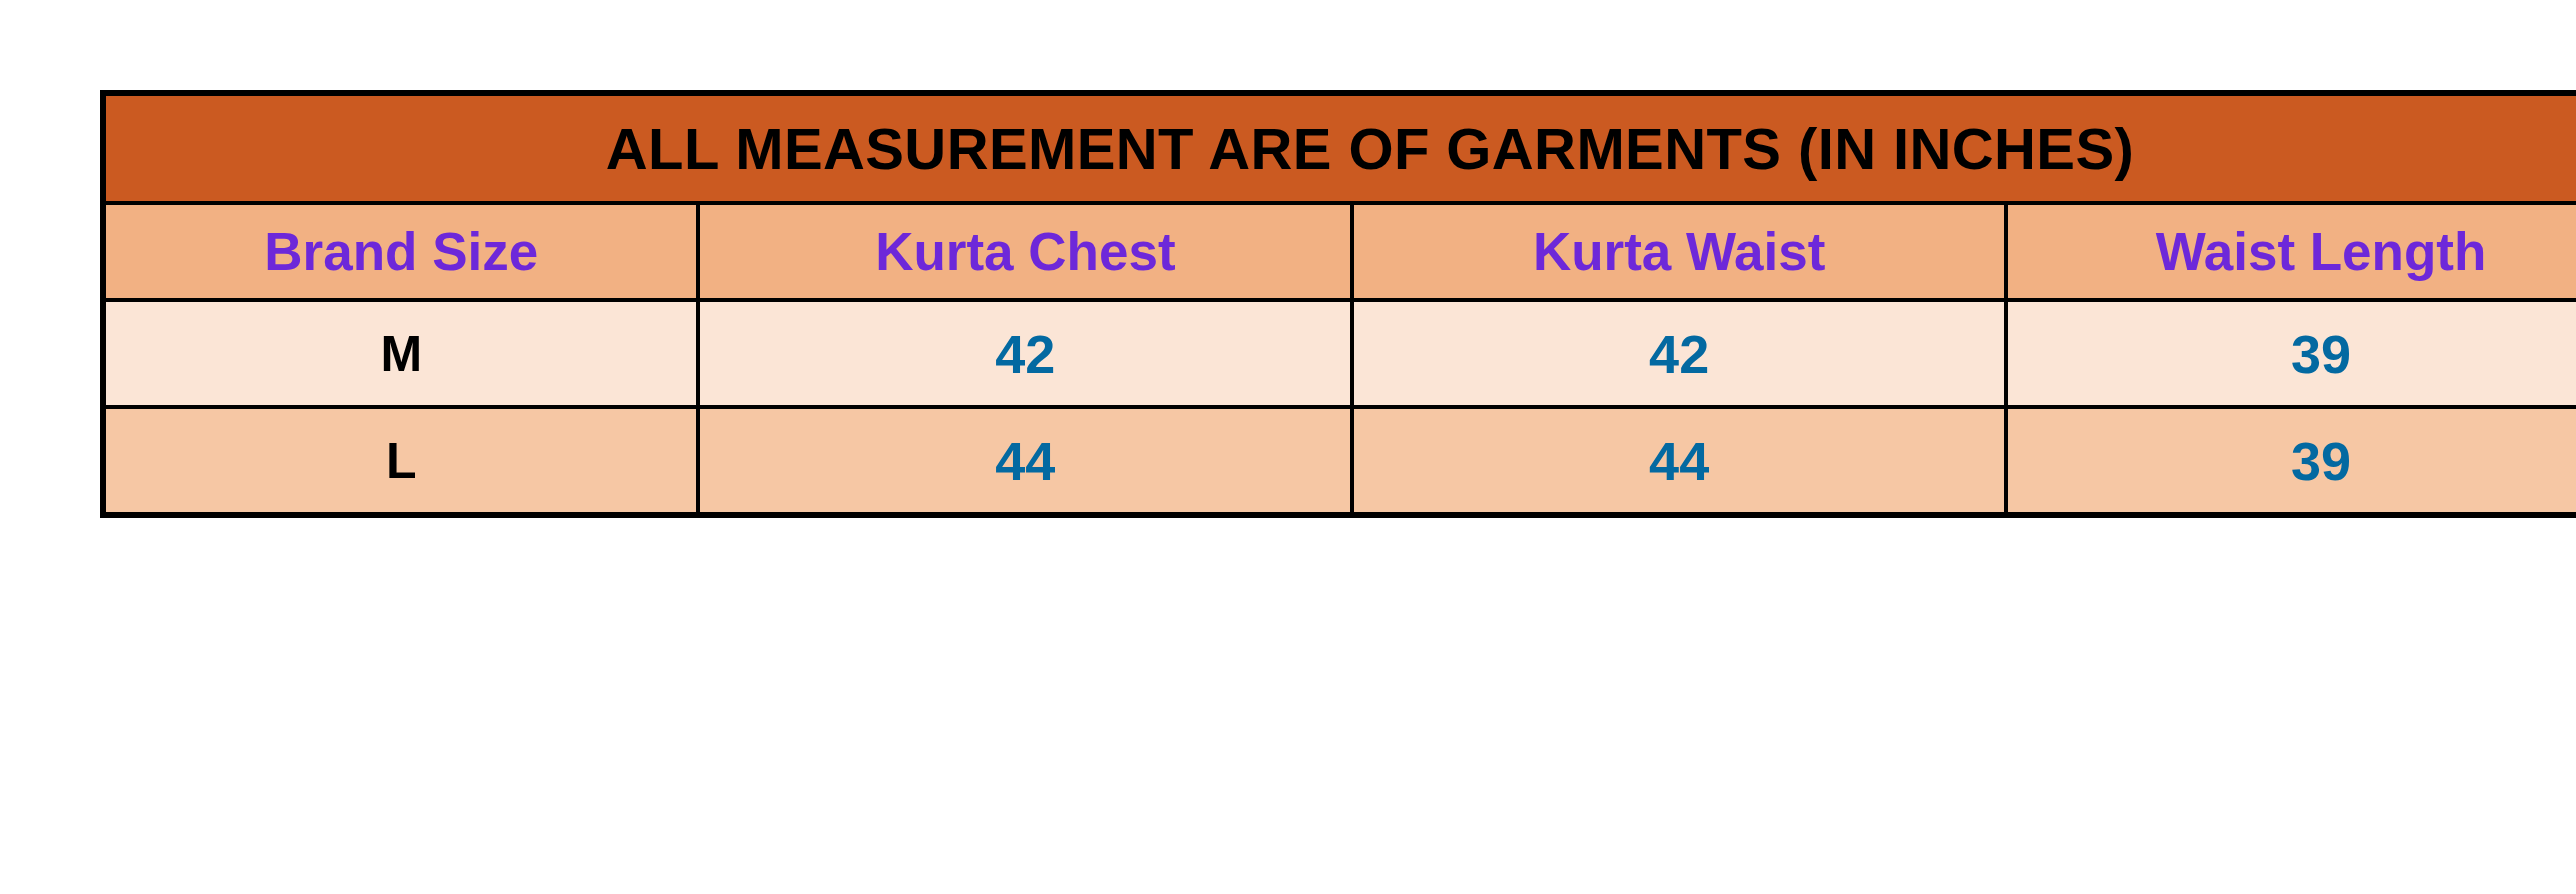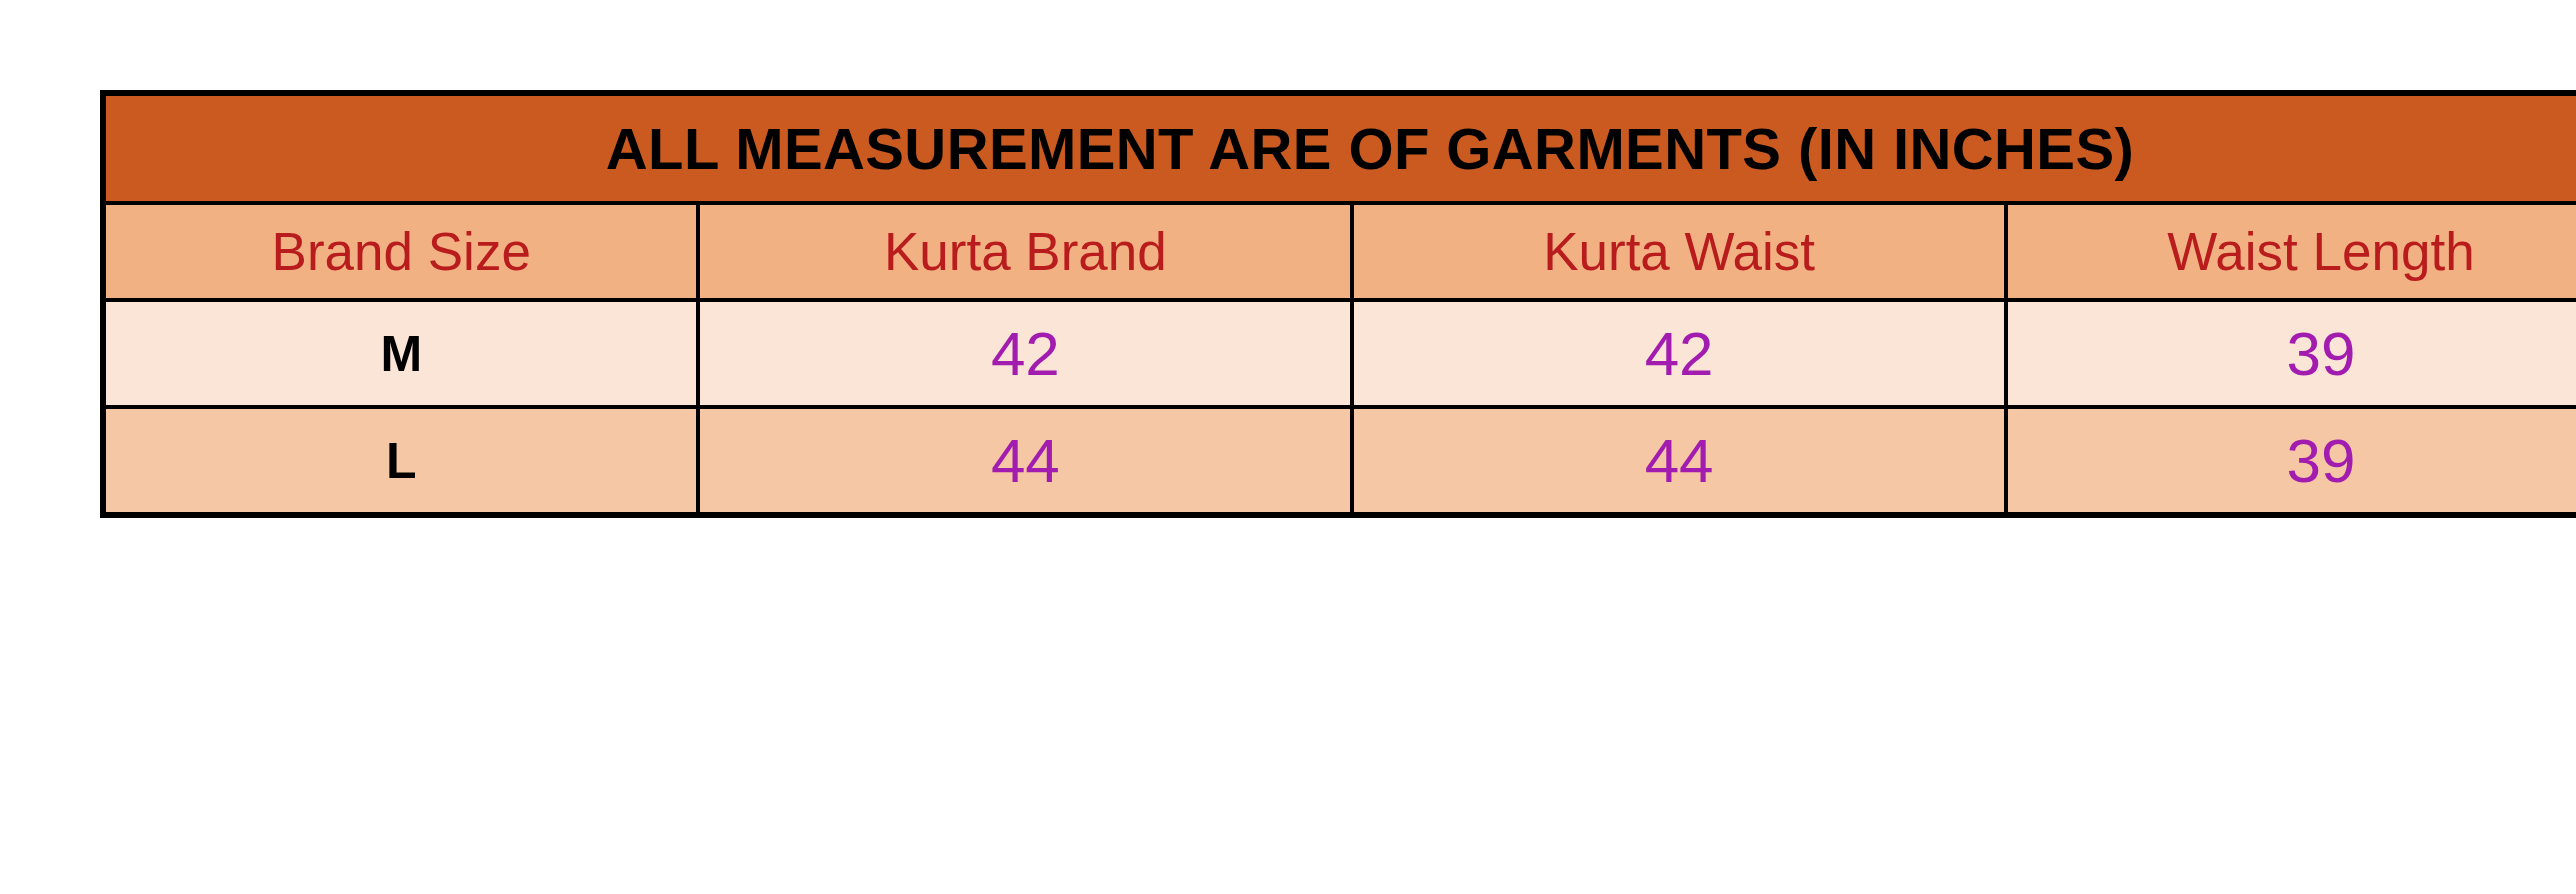--- a/index.html
+++ b/index.html
@@ -42,45 +42,45 @@
     background: #CB5A21;
     color: #000000;
     font-size: 58px;
     font-weight: bold;
     height: 105px;
     letter-spacing: 0.4px;
   }
 
   .header-cell {
     background: #F2B183;
-    color: #b91c1c;
+    color: #6d28d9;
     font-size: 53px;
-    font-weight: normal;
+    font-weight: bold;
     height: 93px;
   }
 
   .data-row-light td {
     background: #FBE5D6;
   }
 
   .data-row-dark td {
     background: #F6C7A4;
   }
 
   .size-cell {
     font-size: 50px;
     font-weight: bold;
     color: #000000;
     height: 103px;
   }
 
   .value-cell {
-    font-size: 62px;
-    font-weight: normal;
-    color: #a21caf;
+    font-size: 54px;
+    font-weight: bold;
+    color: #0369a1;
     height: 103px;
   }
 
   .col-size { width: 23.5%; }
   .col-chest { width: 25.8%; }
   .col-waist { width: 25.8%; }
   .col-length { width: 24.9%; }
 </style>
 </head>
 <body>
@@ -93,21 +93,21 @@
       <col class="col-chest">
       <col class="col-waist">
       <col class="col-length">
     </colgroup>
     <tbody>
       <tr>
         <td class="title-cell" colspan="4">ALL MEASUREMENT ARE OF GARMENTS (IN INCHES)</td>
       </tr>
       <tr>
         <td class="header-cell">Brand Size</td>
-        <td class="header-cell">Kurta Brand</td>
+        <td class="header-cell">Kurta Chest</td>
         <td class="header-cell">Kurta Waist</td>
         <td class="header-cell">Waist Length</td>
       </tr>
       <tr class="data-row-light">
         <td class="size-cell">M</td>
         <td class="value-cell">42</td>
         <td class="value-cell">42</td>
         <td class="value-cell">39</td>
       </tr>
       <tr class="data-row-dark">

